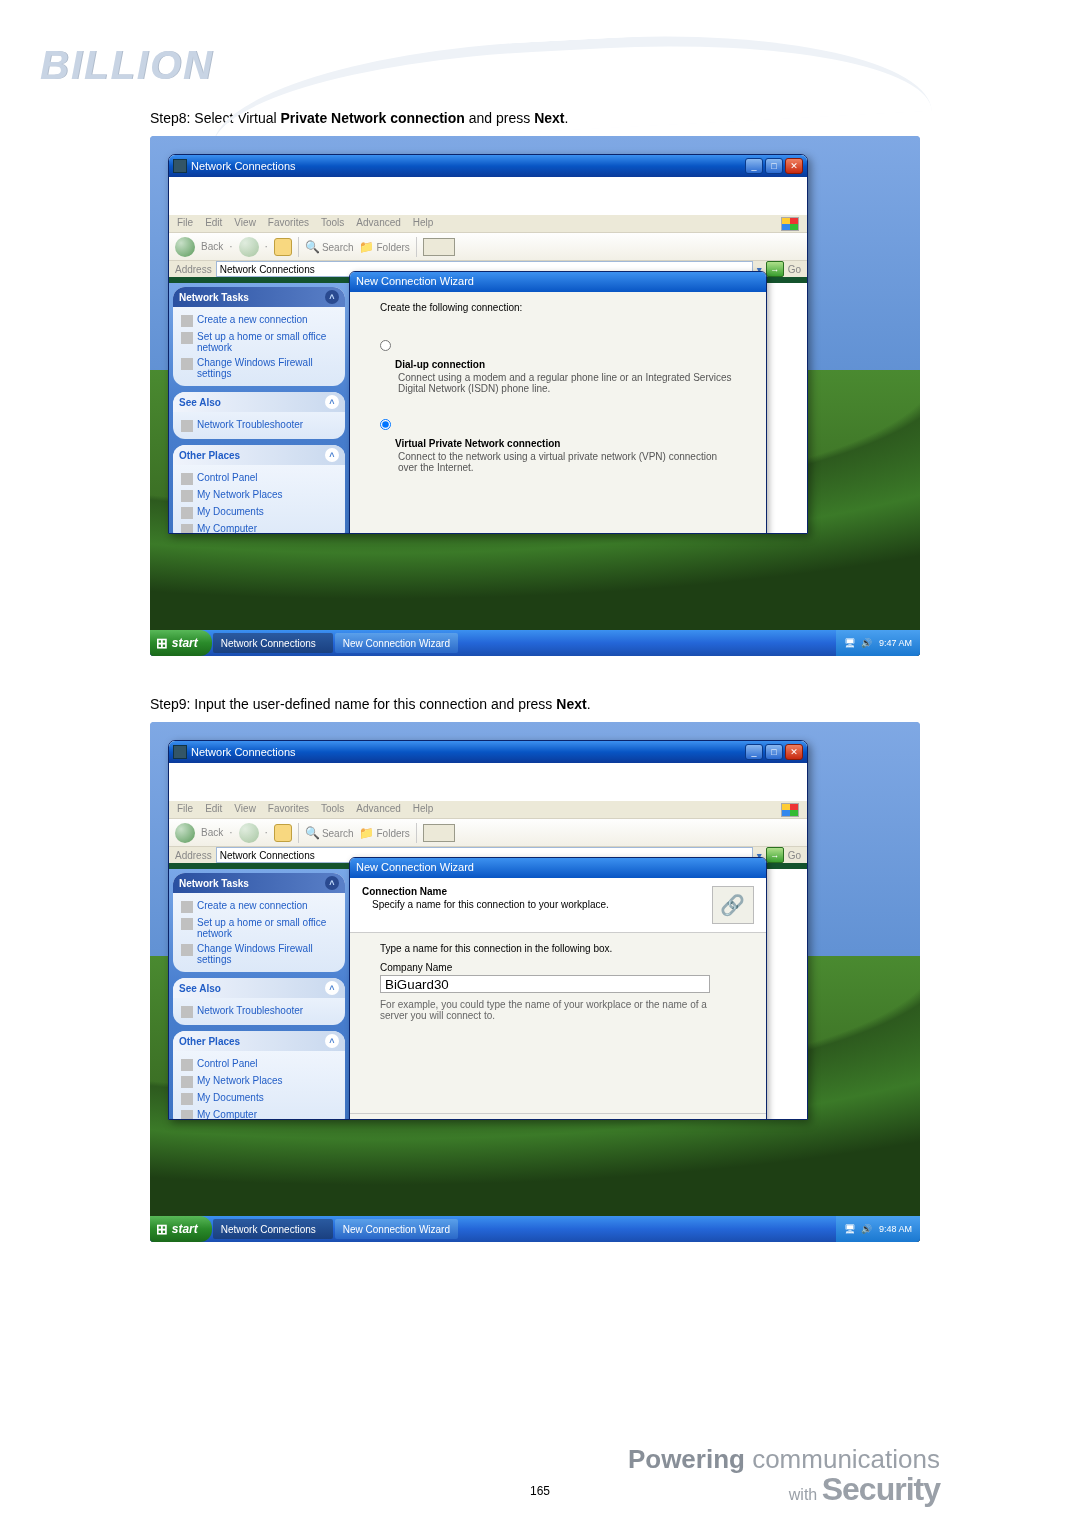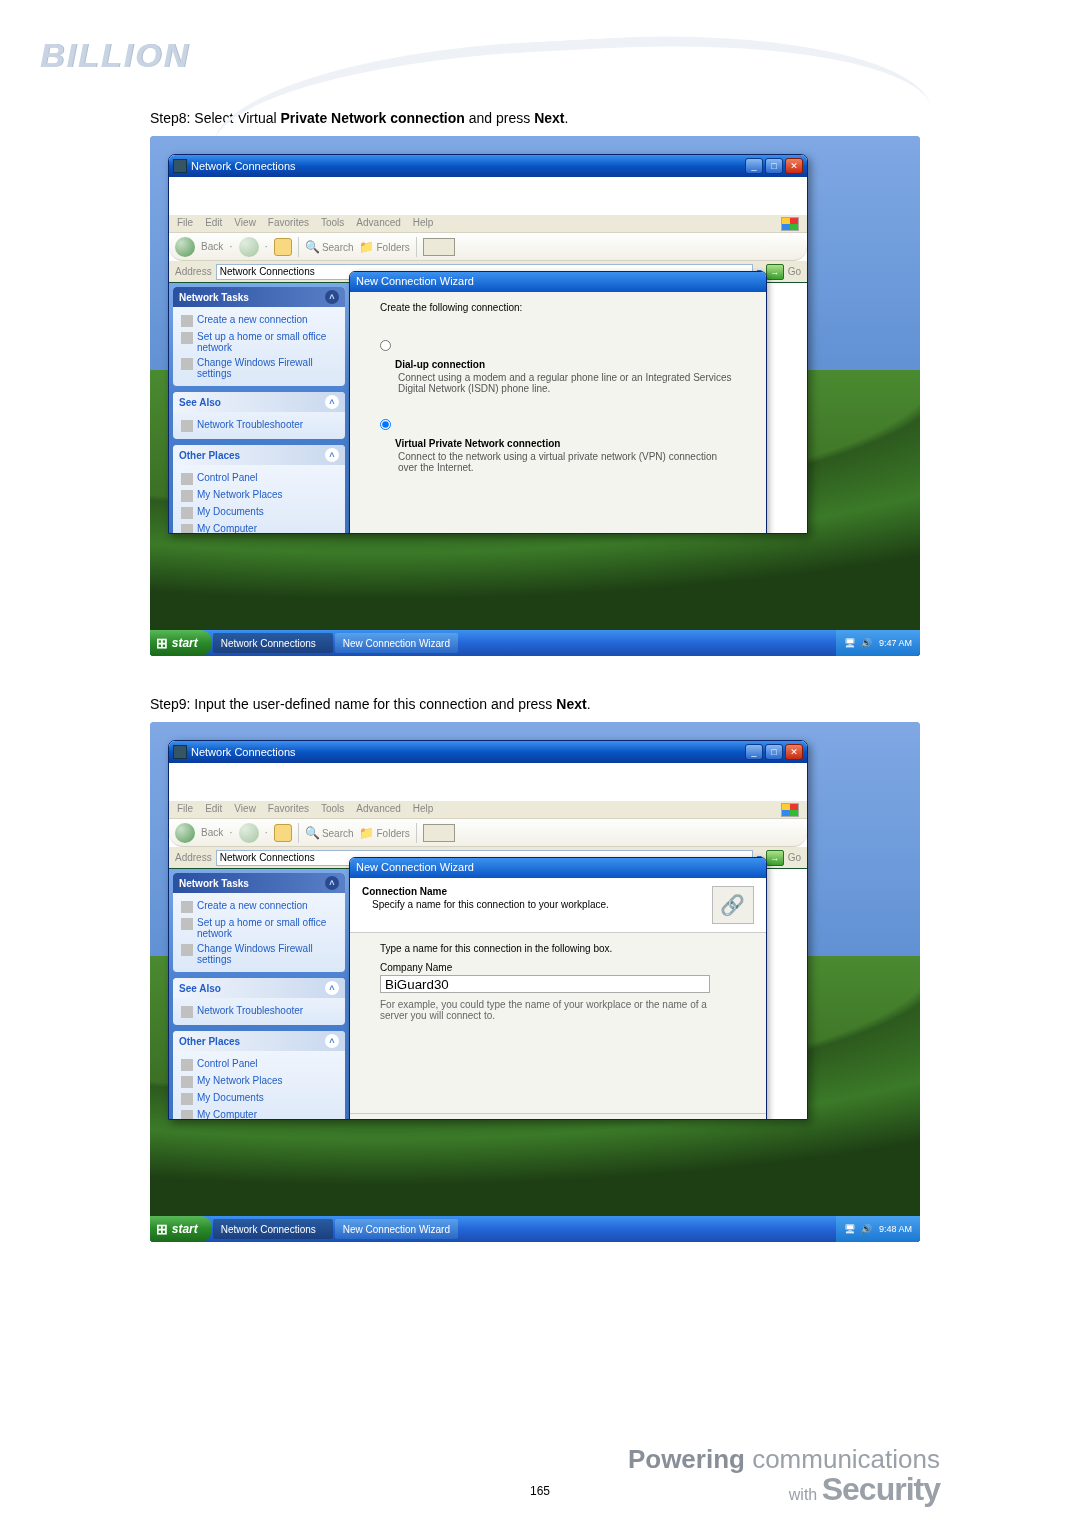--- a/index.html
+++ b/index.html
@@ -12,23 +12,23 @@
     overflow: hidden;
   }
   .page {
     width: 1080px;
     height: 1528px;
     position: relative;
     padding: 30px 140px 0 60px;
   }
   .logo-wrap { position: relative; height: 60px; }
   .logo {
-    position: absolute; left: -20px; top: 6px;
+    position: absolute; left: -20px; top: 13px;
     font-family: Arial, sans-serif;
-    font-size: 34px; font-weight: 900; font-style: italic;
+    font-size: 40px; font-weight: 900; font-style: italic;
     letter-spacing: 2px; color: #c8d4e4;
     text-shadow: 1px 0 0 #b0bccc;
   }
   .logo-arc {
     position: absolute; left: 150px; top: 10px;
     width: 720px; height: 90px;
     border-top: 10px solid #eef2f7;
     border-radius: 50% / 100px 100px 0 0;
     transform: rotate(-3deg);
   }
@@ -96,45 +96,45 @@
     margin-top: 38px;
   }
   .menubar .logo-flag { margin-left:auto; width:18px; height:14px;
     background: conic-gradient(#e33 0 25%, #3b3 0 50%, #38e 0 75%, #fc3 0);
     border:1px solid #aaa;
   }
   .toolbar {
     height: 28px; background: linear-gradient(to bottom, #fefefe, #f2f0e6);
     display: flex; align-items: center; gap: 6px; padding: 0 6px;
     border-bottom: 1px solid #d6d2c2;
-    color: #888; font-size: 10px; border-radius: 14px;
+    color: #888; font-size: 10px;
   }
   .tbtn { width:20px; height:20px; border-radius:50%; display:inline-block; }
   .tbtn.back { background: radial-gradient(circle at 30% 30%, #c8e0c8, #5a9a5a); }
   .tbtn.fwd  { background: radial-gradient(circle at 30% 30%, #c8e0c8, #5a9a5a); opacity:.5; }
   .tbtn.up   { width:18px; height:18px; background:#f8d880; border:1px solid #c0a040; border-radius:3px; }
   .toolbar .sep { width:1px; height:20px; background:#ccc; }
   .toolbar .search::before { content:"🔍"; font-size:12px; margin-right:2px; }
   .toolbar .folders::before { content:"📁"; font-size:12px; margin-right:2px; }
   .toolbar .views { width:32px; height:18px; border:1px solid #9a9a8a; background:#ece9d8; }
   .addrbar {
     height: 22px; display:flex; align-items:center; gap:4px; padding:0 6px;
-    background:#ece9d8; border-bottom:1px solid #14532d; font-size:10px; color:#888;
+    background:#ece9d8; border-bottom:6px solid #14532d; font-size:10px; color:#888;
   }
   .addrbar .addr-input { flex:1; height:16px; background:#fff; border:1px solid #a0b8d8; padding:0 3px; display:flex; align-items:center; color:#000; }
   .addrbar .go-btn { width:18px; height:16px; background: linear-gradient(to bottom,#aee08a,#3aa030); border:1px solid #2a7020; border-radius:2px; text-align:center; color:#fff; font-size:9px; line-height:14px; }
   .explorer-body { display:flex; height: calc(100% - 90px); }
   .sidebar {
     width: 180px;
     background: linear-gradient(to bottom, #7aa8e8, #4a80d0 40%, #3a70c0);
     padding: 4px;
   }
   .side-group {
     background: linear-gradient(to bottom, #f4f8fe, #dce8f8);
-    border-radius: 4px; margin-bottom: 6px; overflow: hidden;
+    border-radius: 12px; margin-bottom: 6px; overflow: hidden;
     font-size: 10px;
   }
   .side-group.task .sg-head { background: linear-gradient(to right, #2a50a0, #5a80c8); color:#fff; }
   .sg-head {
     background: linear-gradient(to right, #f0f4fc, #c8d8ee);
     color: #215dc6; font-weight: bold;
     padding: 3px 6px;
     display:flex; justify-content:space-between; align-items:center;
   }
   .sg-head .collapse { width:14px; height:14px; border-radius:50%;

